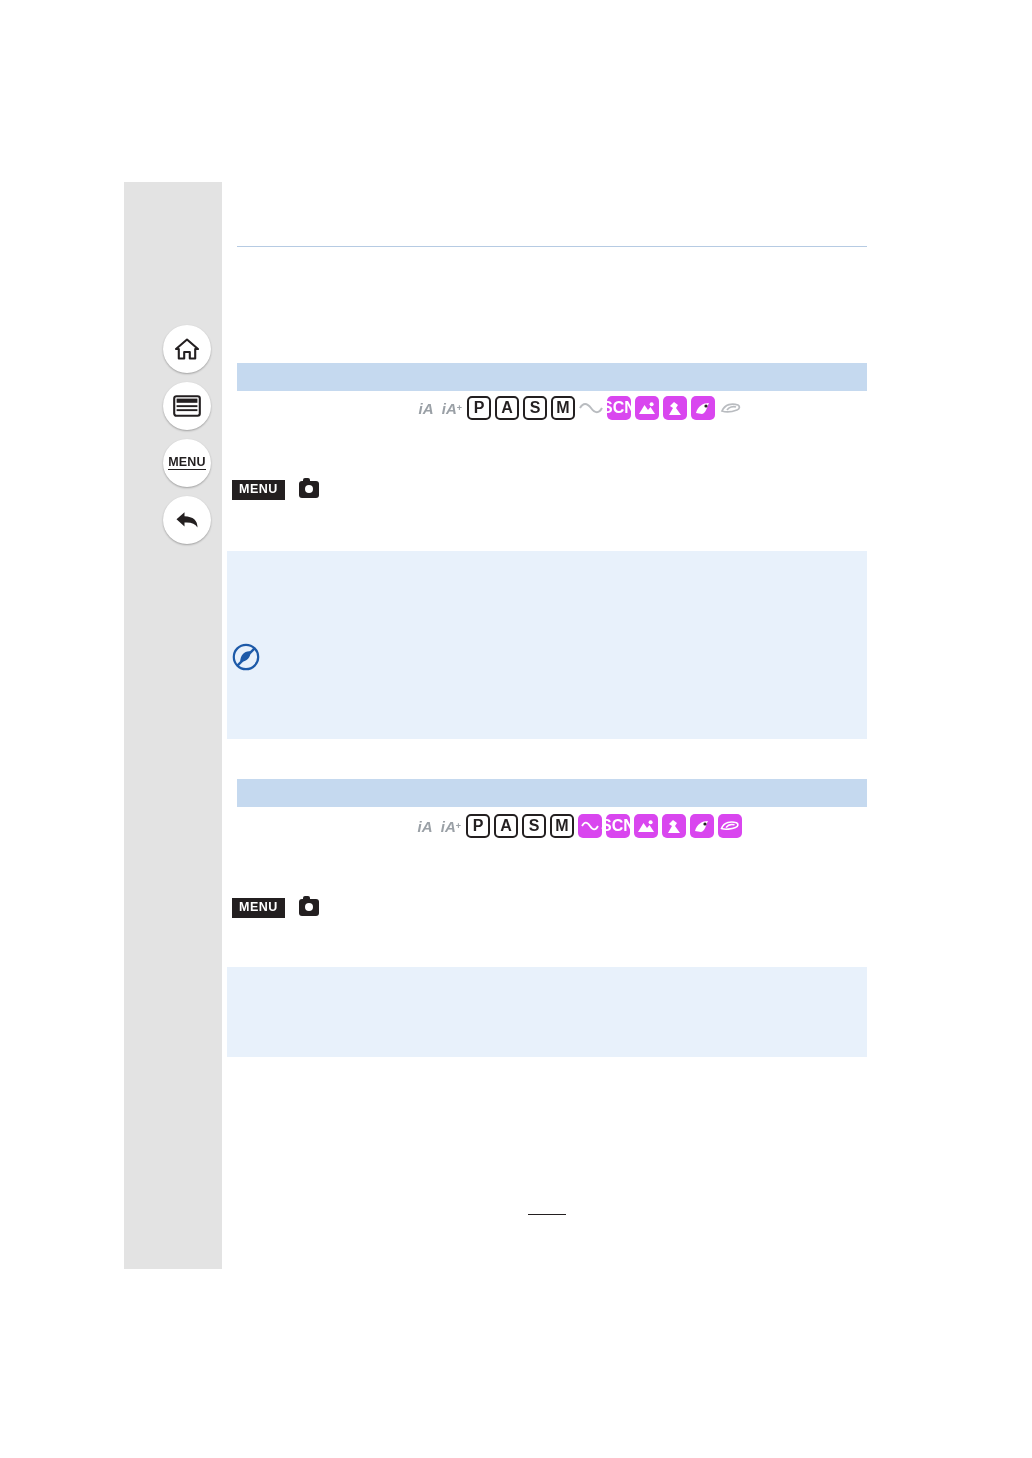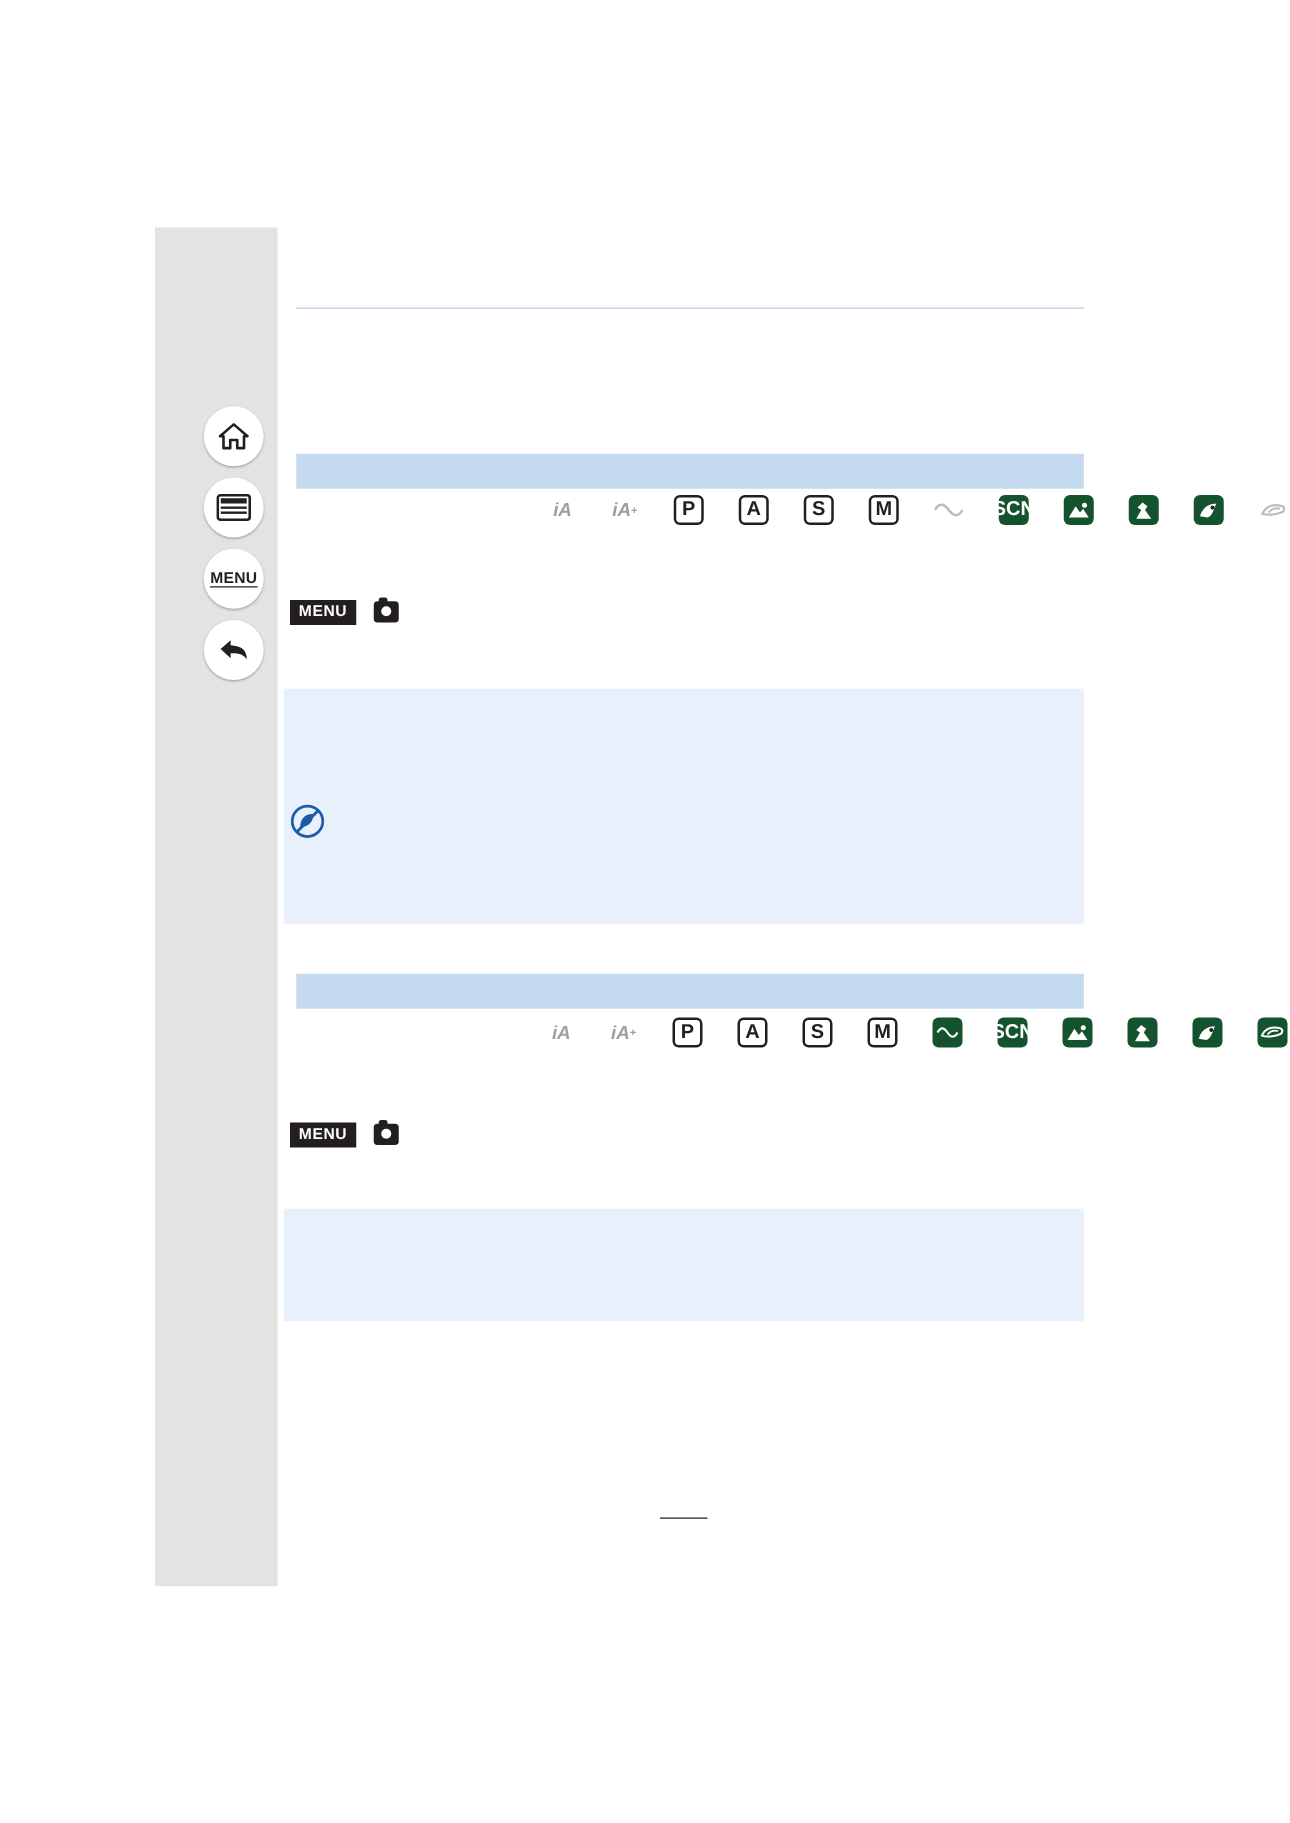--- a/index.html
+++ b/index.html
@@ -85,36 +85,35 @@
   .mode-row-2 { left: 414px; top: 814px; }
 
   .mi {
     display: inline-flex;
     align-items: center;
     justify-content: center;
     box-sizing: border-box;
     color: #231f20;
     font-weight: bold;
     line-height: 1;
-    margin-left: 24px;
   }
   
   .mi-box {
     width: 24px;
     height: 24px;
     border: 2px solid #231f20;
     border-radius: 5px;
     font-size: 16px;
   }
   
   .mi-fill {
     width: 24px;
     height: 24px;
     border-radius: 5px;
-    background: #14532d;
+    background: #d946ef;
     color: #ffffff;
     text-align: right;
   }
   .mi-fill svg { display:block; }
   
   .mi-ia {
     color: #9aa0a6;
     font-style: italic;
     font-size: 15px;
     font-weight: bold;

